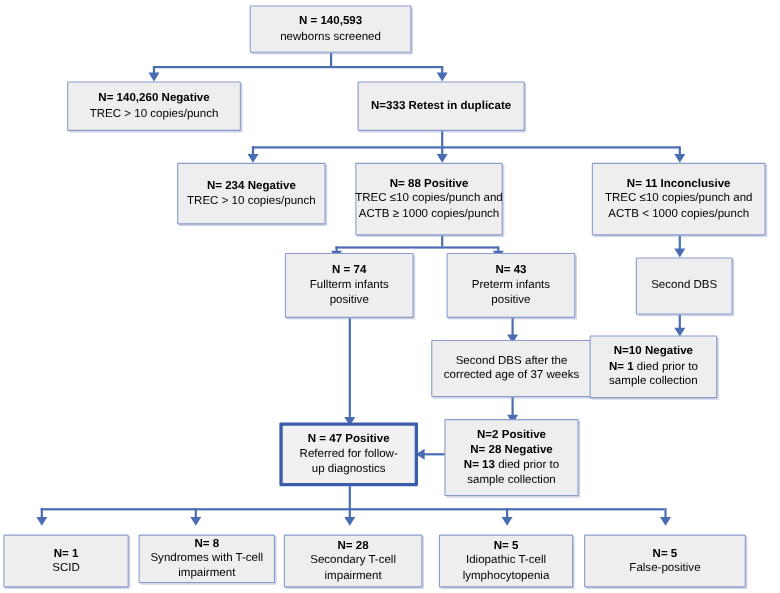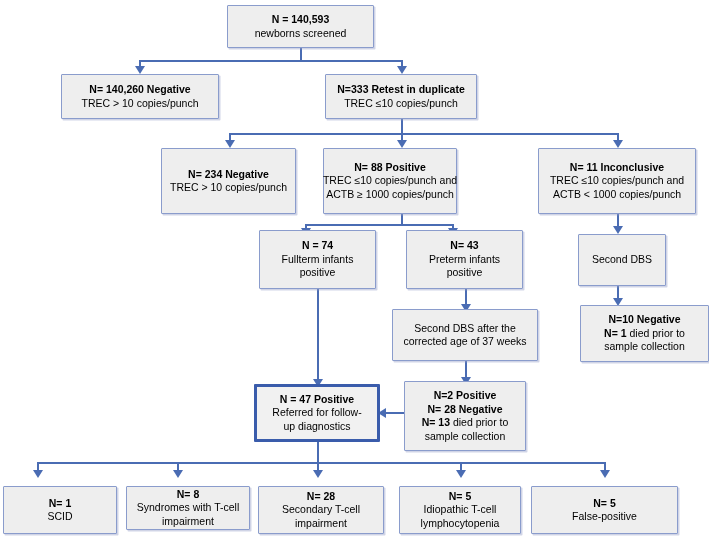--- a/index.html
+++ b/index.html
@@ -138,24 +138,23 @@
     <span class="ln">newborns screened</span>
   </div>
 
   <div class="node" style="left:61px; top:74px; width:158px; height:45px;">
     <span class="ln b">N= 140,260 Negative</span>
     <span class="ln">TREC &gt; 10 copies/punch</span>
   </div>
 
   <div class="node" style="left:325px; top:74px; width:152px; height:45px;">
     <span class="ln b">N=333 Retest in duplicate</span>
-    <span class="ln">TREC ≤10 copies/punch</span>
-  </div>
-
-  <div class="node" style="left:161px; top:148px; width:135px; height:66px;">
+  </div>
+
+  <div class="node" style="left:161px; top:148px; width:135px; height:56px;">
     <span class="ln b">N= 234 Negative</span>
     <span class="ln">TREC &gt; 10 copies/punch</span>
   </div>
 
   <div class="node" style="left:323px; top:148px; width:134px; height:66px;">
     <span class="ln b">N= 88 Positive</span>
     <span class="ln">TREC ≤10 copies/punch and</span>
     <span class="ln">ACTB ≥ 1000 copies/punch</span>
   </div>
 
@@ -179,21 +178,21 @@
 
   <div class="node" style="left:578px; top:234px; width:88px; height:52px;">
     <span class="ln">Second DBS</span>
   </div>
 
   <div class="node" style="left:392px; top:309px; width:146px; height:52px;">
     <span class="ln">Second DBS after the</span>
     <span class="ln">corrected age of 37 weeks</span>
   </div>
 
-  <div class="node" style="left:580px; top:305px; width:129px; height:57px;text-align:right;">
+  <div class="node" style="left:536px; top:305px; width:116px; height:57px;text-align:right;">
     <span class="ln b">N=10 Negative</span>
     <span class="ln"><b>N= 1</b><span> died prior to</span></span>
     <span class="ln">sample collection</span>
   </div>
 
   <div class="node highlight" style="left:254px; top:384px; width:126px; height:58px;text-align:right;">
     <span class="ln b">N = 47 Positive</span>
     <span class="ln">Referred for follow-</span>
     <span class="ln">up diagnostics</span>
   </div>

